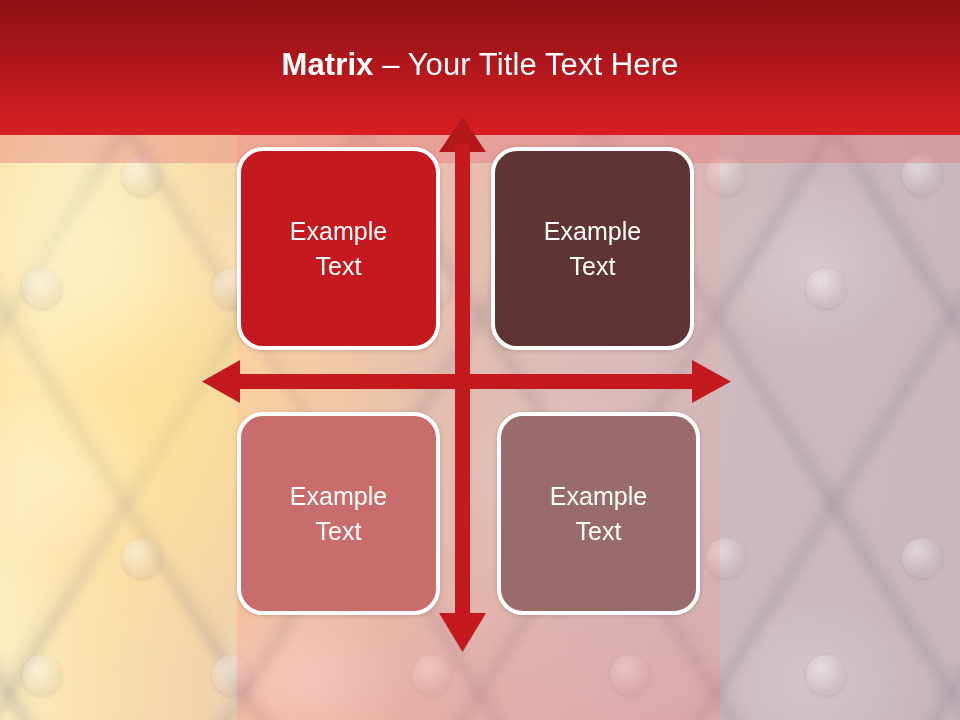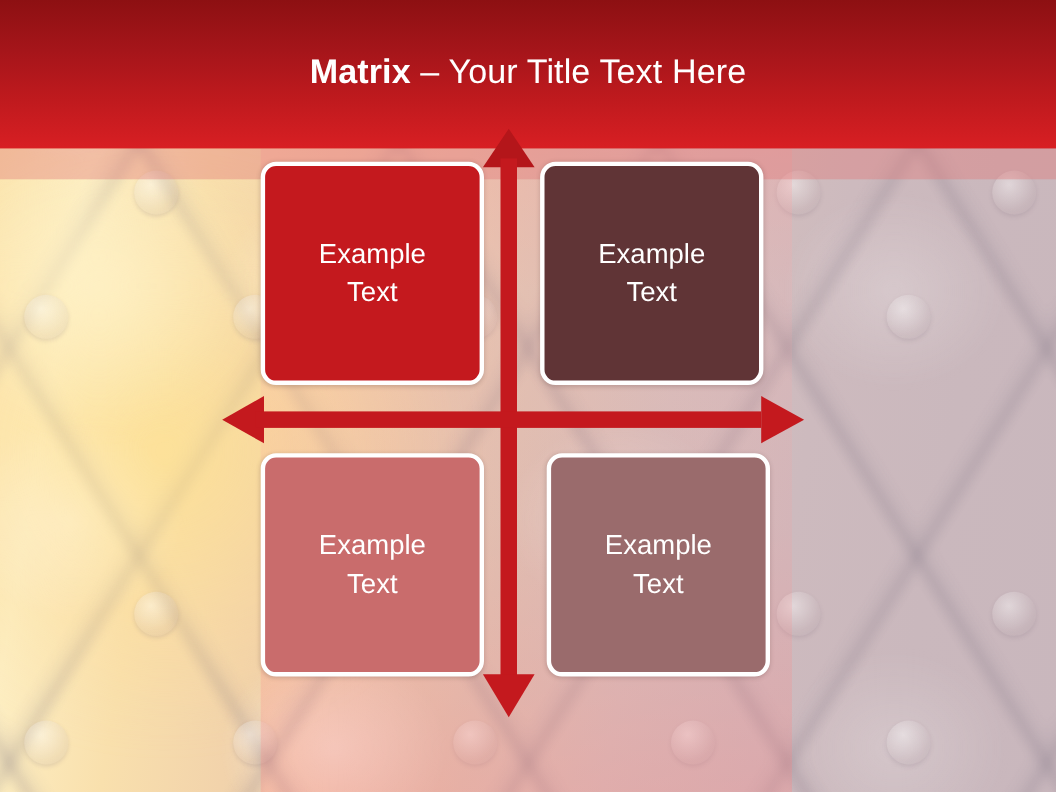--- a/index.html
+++ b/index.html
@@ -148,21 +148,21 @@
     position: absolute;
     left: 0; top: 0;
     width: 960px; height: 720px;
     pointer-events: none;
   }
 
   
   .qbox {
     position: absolute;
     border: 4px solid #ffffff;
-    border-radius: 14px;
+    border-radius: 26px;
     box-sizing: border-box;
     display: flex;
     align-items: center;
     justify-content: center;
     color: #ffffff;
     font-size: 25px;
     line-height: 1.38;
     text-align: center;
     box-shadow: 0 1px 4px rgba(90,60,60,0.25);
   }

